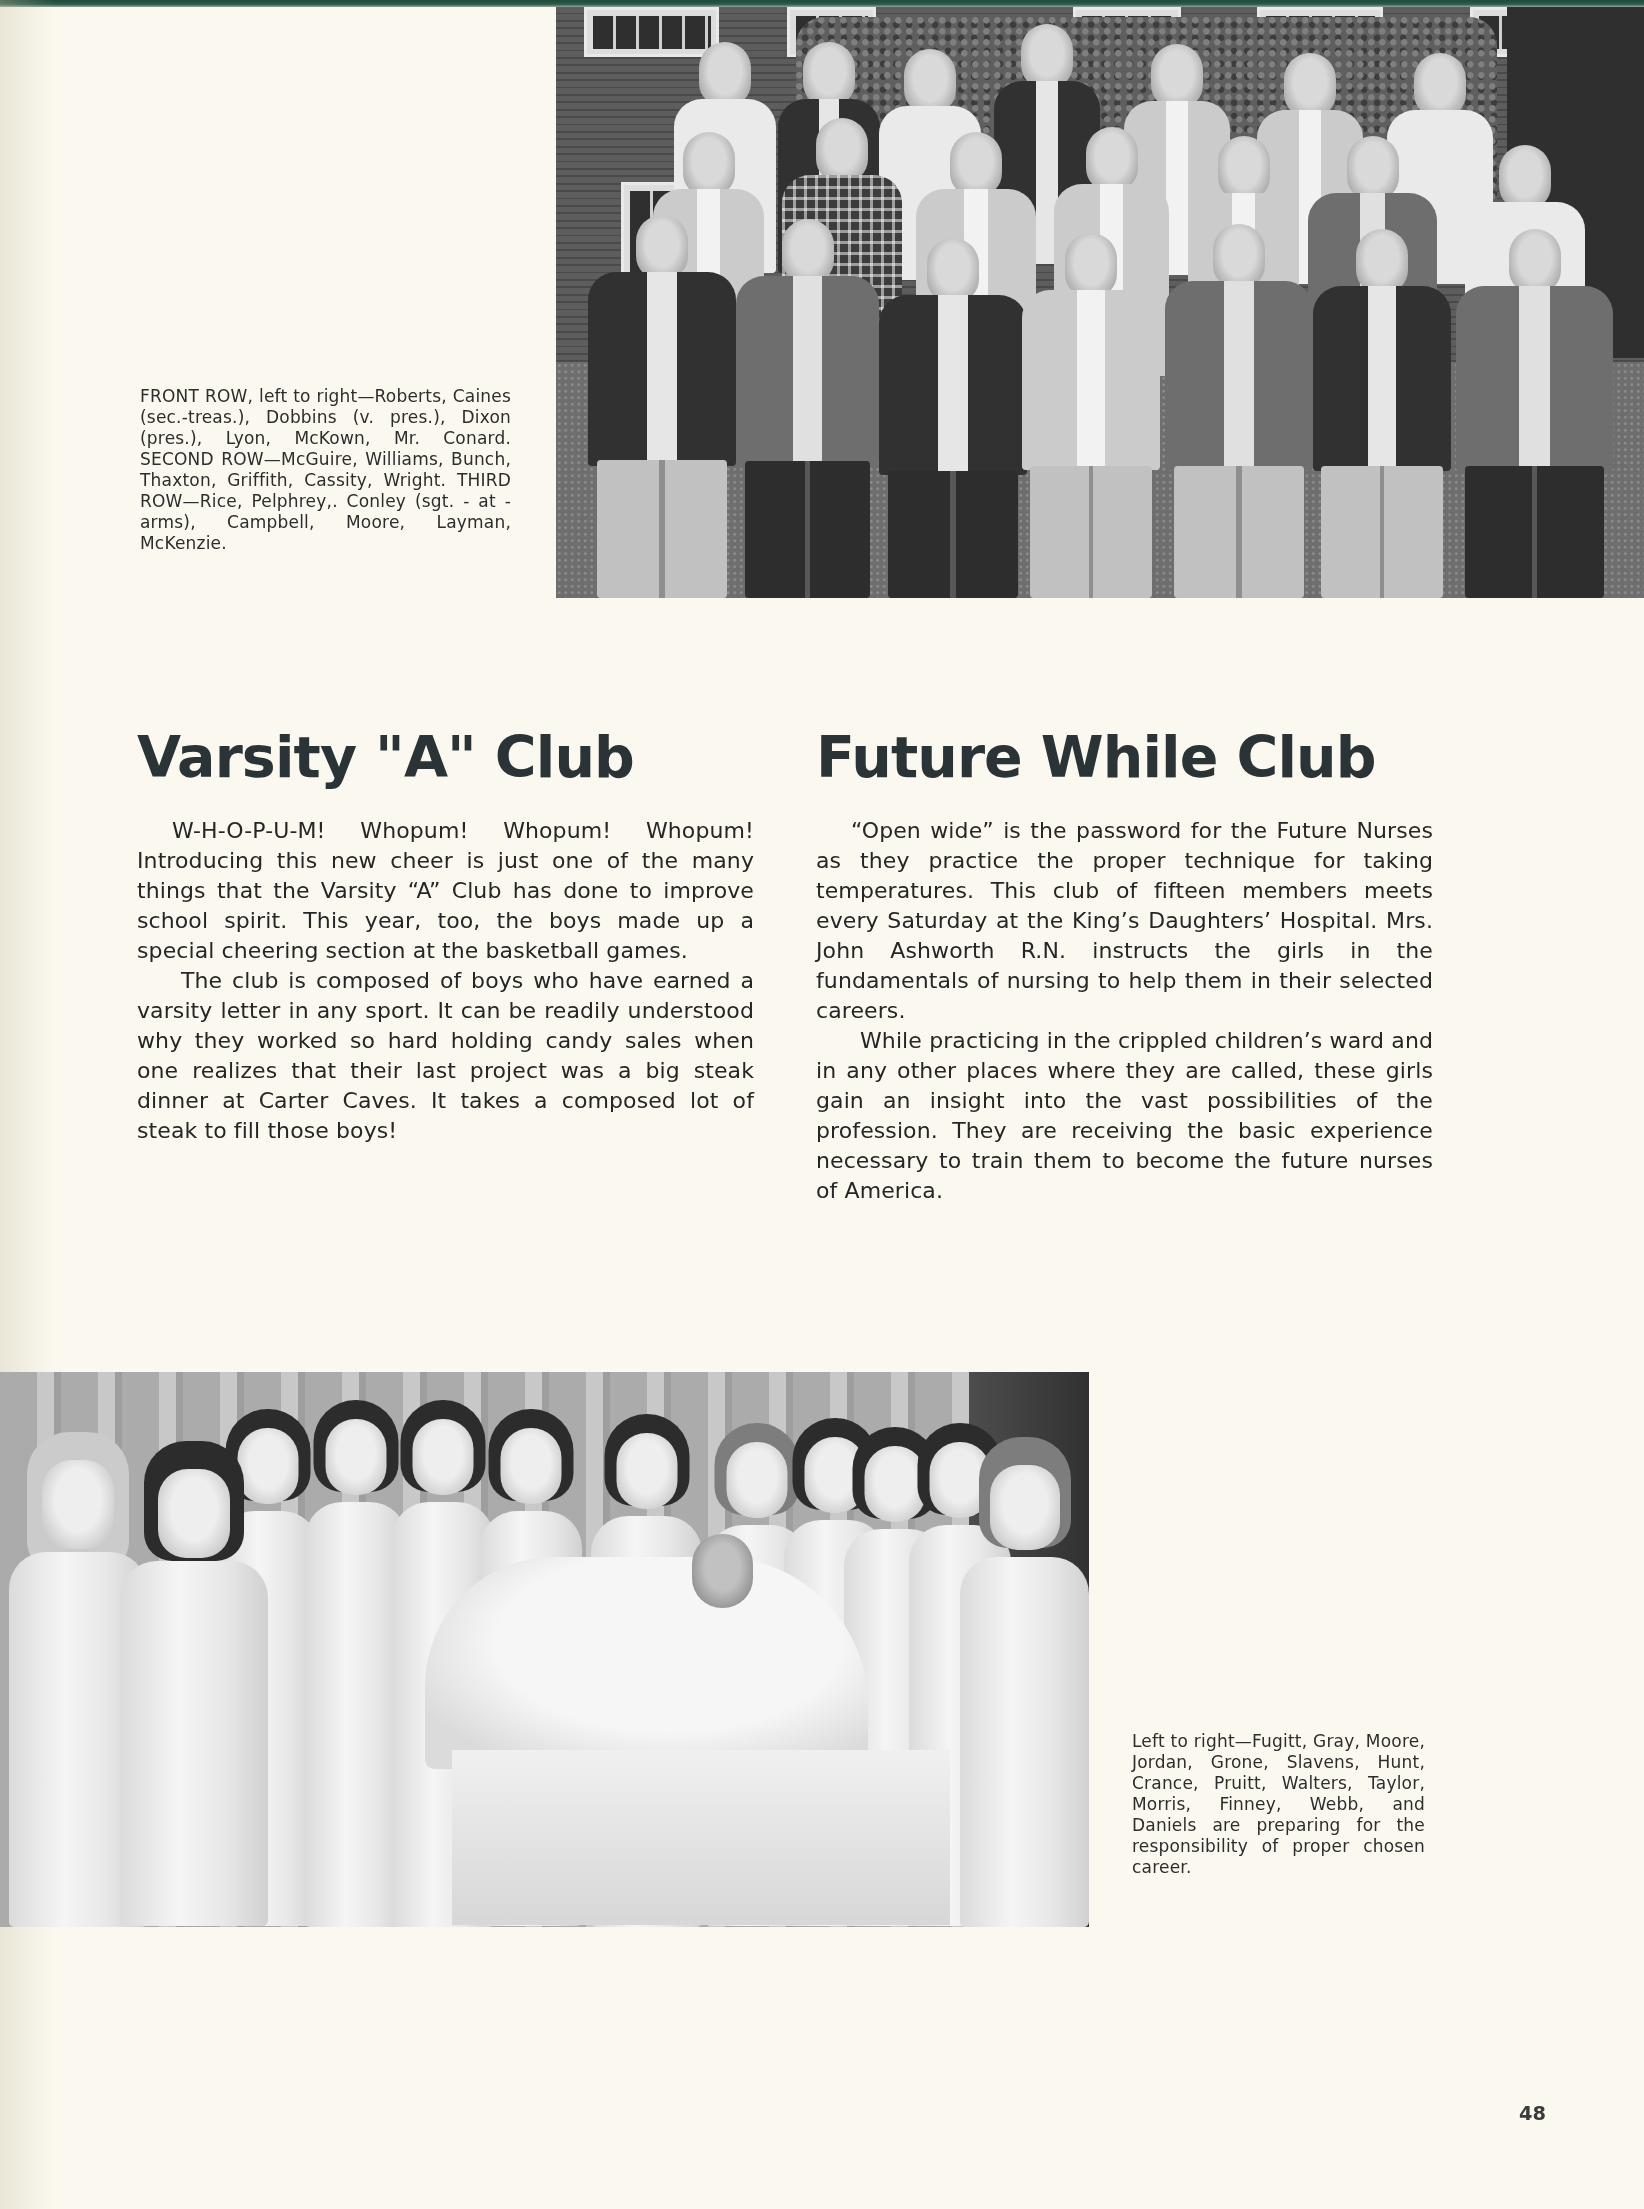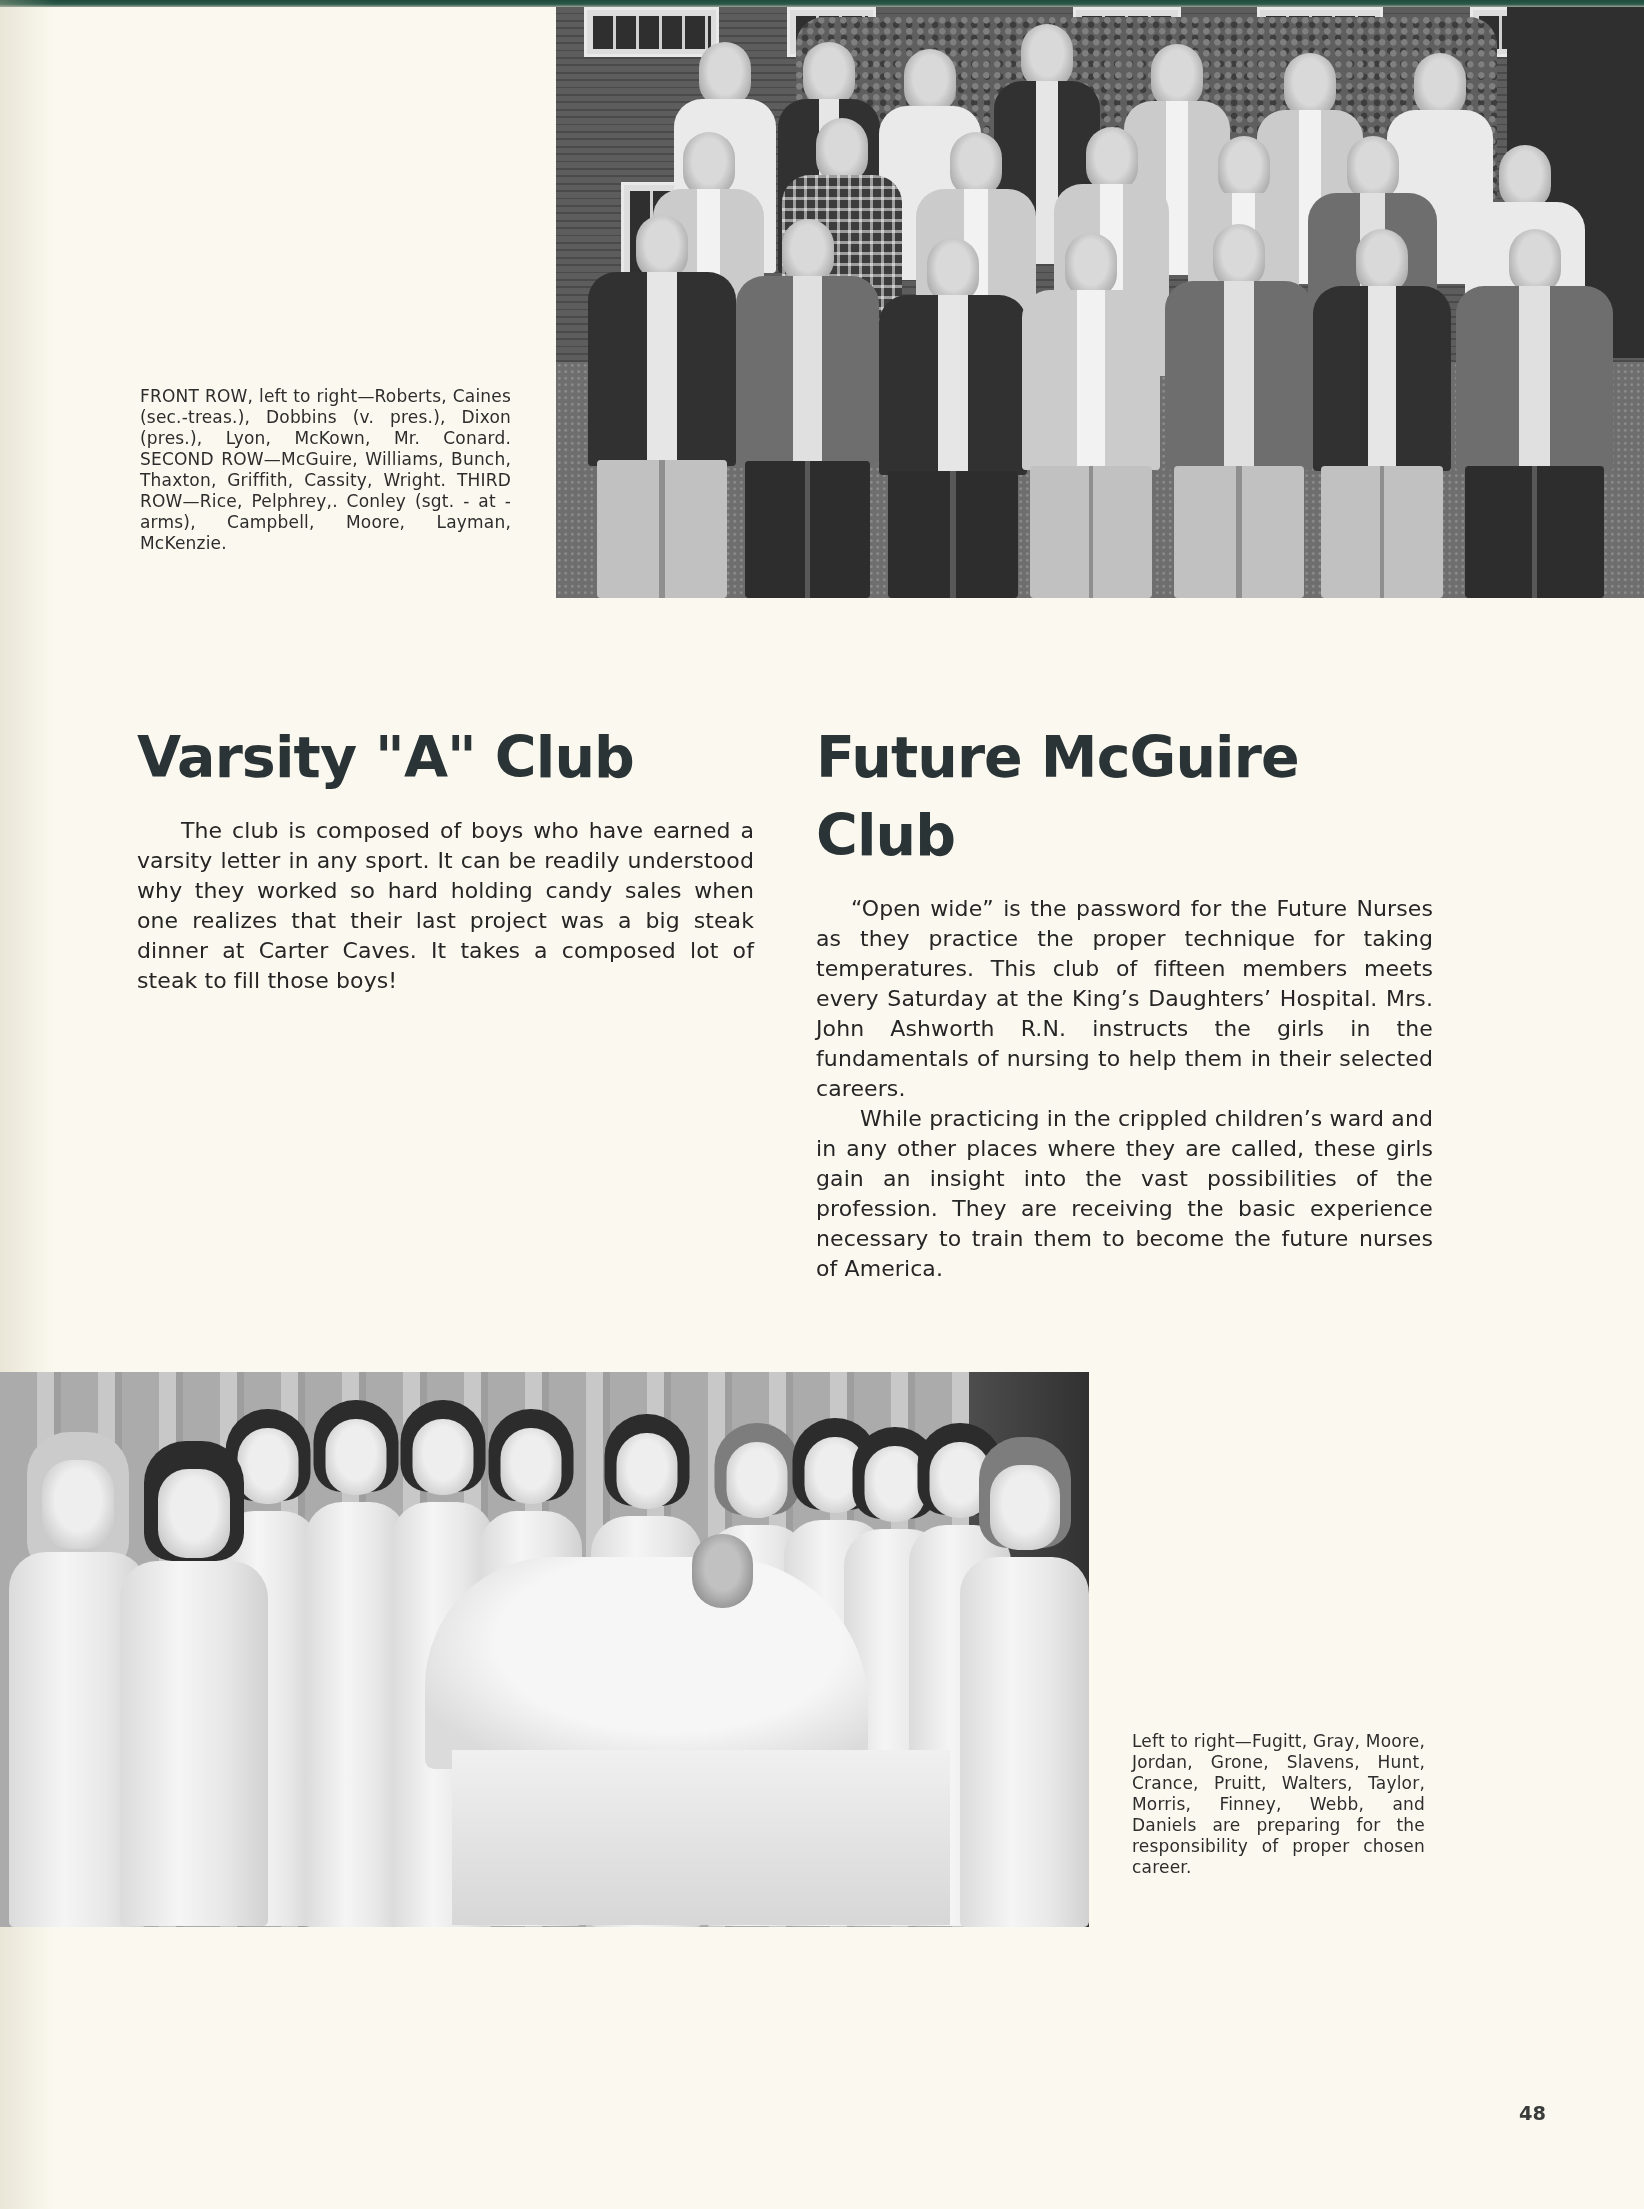--- a/index.html
+++ b/index.html
@@ -320,25 +320,26 @@
       <div class="head" style="top:0"></div>
       <div class="body" style="top:57px;height:185px"></div>
       <div class="legs dark" style="top:237px;height:132px"></div>
     </div>
 </div>
 
 <div class="caption caption-varsity">FRONT ROW, left to right—Roberts, Caines (sec.-treas.), Dobbins (v. pres.), Dixon (pres.), Lyon, McKown, Mr. Conard. SECOND ROW—McGuire, Williams, Bunch, Thaxton, Griffith, Cassity, Wright. THIRD ROW—Rice, Pelphrey,. Conley (sgt. - at - arms), Campbell, Moore, Layman, McKenzie.</div>
 
 <div class="article article-varsity">
   <h1>Varsity "A" Club</h1>
+  <p>W-H-O-P-U-M! Whopum! Whopum! Whopum! Introducing this new cheer is just one of the many things that the Varsity “A” Club has done to improve school spirit. This year, too, the boys made up a special cheering section at the basketball games.</p>
   <p class="cont">The club is composed of boys who have earned a varsity letter in any sport. It can be readily understood why they worked so hard holding candy sales when one realizes that their last project was a big steak dinner at Carter Caves. It takes a composed lot of steak to fill those boys!</p>
 </div>
 
 <div class="article article-nurses">
-  <h1>Future McGuire Club</h1>
+  <h1>Future While Club</h1>
   <p>“Open wide” is the password for the Future Nurses as they practice the proper technique for taking temperatures. This club of fifteen members meets every Saturday at the King’s Daughters’ Hospital. Mrs. John Ashworth R.N. instructs the girls in the fundamentals of nursing to help them in their selected careers.</p>
   <p class="cont">While practicing in the crippled children’s ward and in any other places where they are called, these girls gain an insight into the vast possibilities of the profession. They are receiving the basic experience necessary to train them to become the future nurses of America.</p>
 </div>
 
 <div class="photo photo-nurses">
   <div class="curtain"></div>
   <div class="curtain-dark"></div>
 
   <div class="nurse" style="left:217px;top:37px;width:102px;height:517px;">
       <div class="hair" style="top:0"></div>

